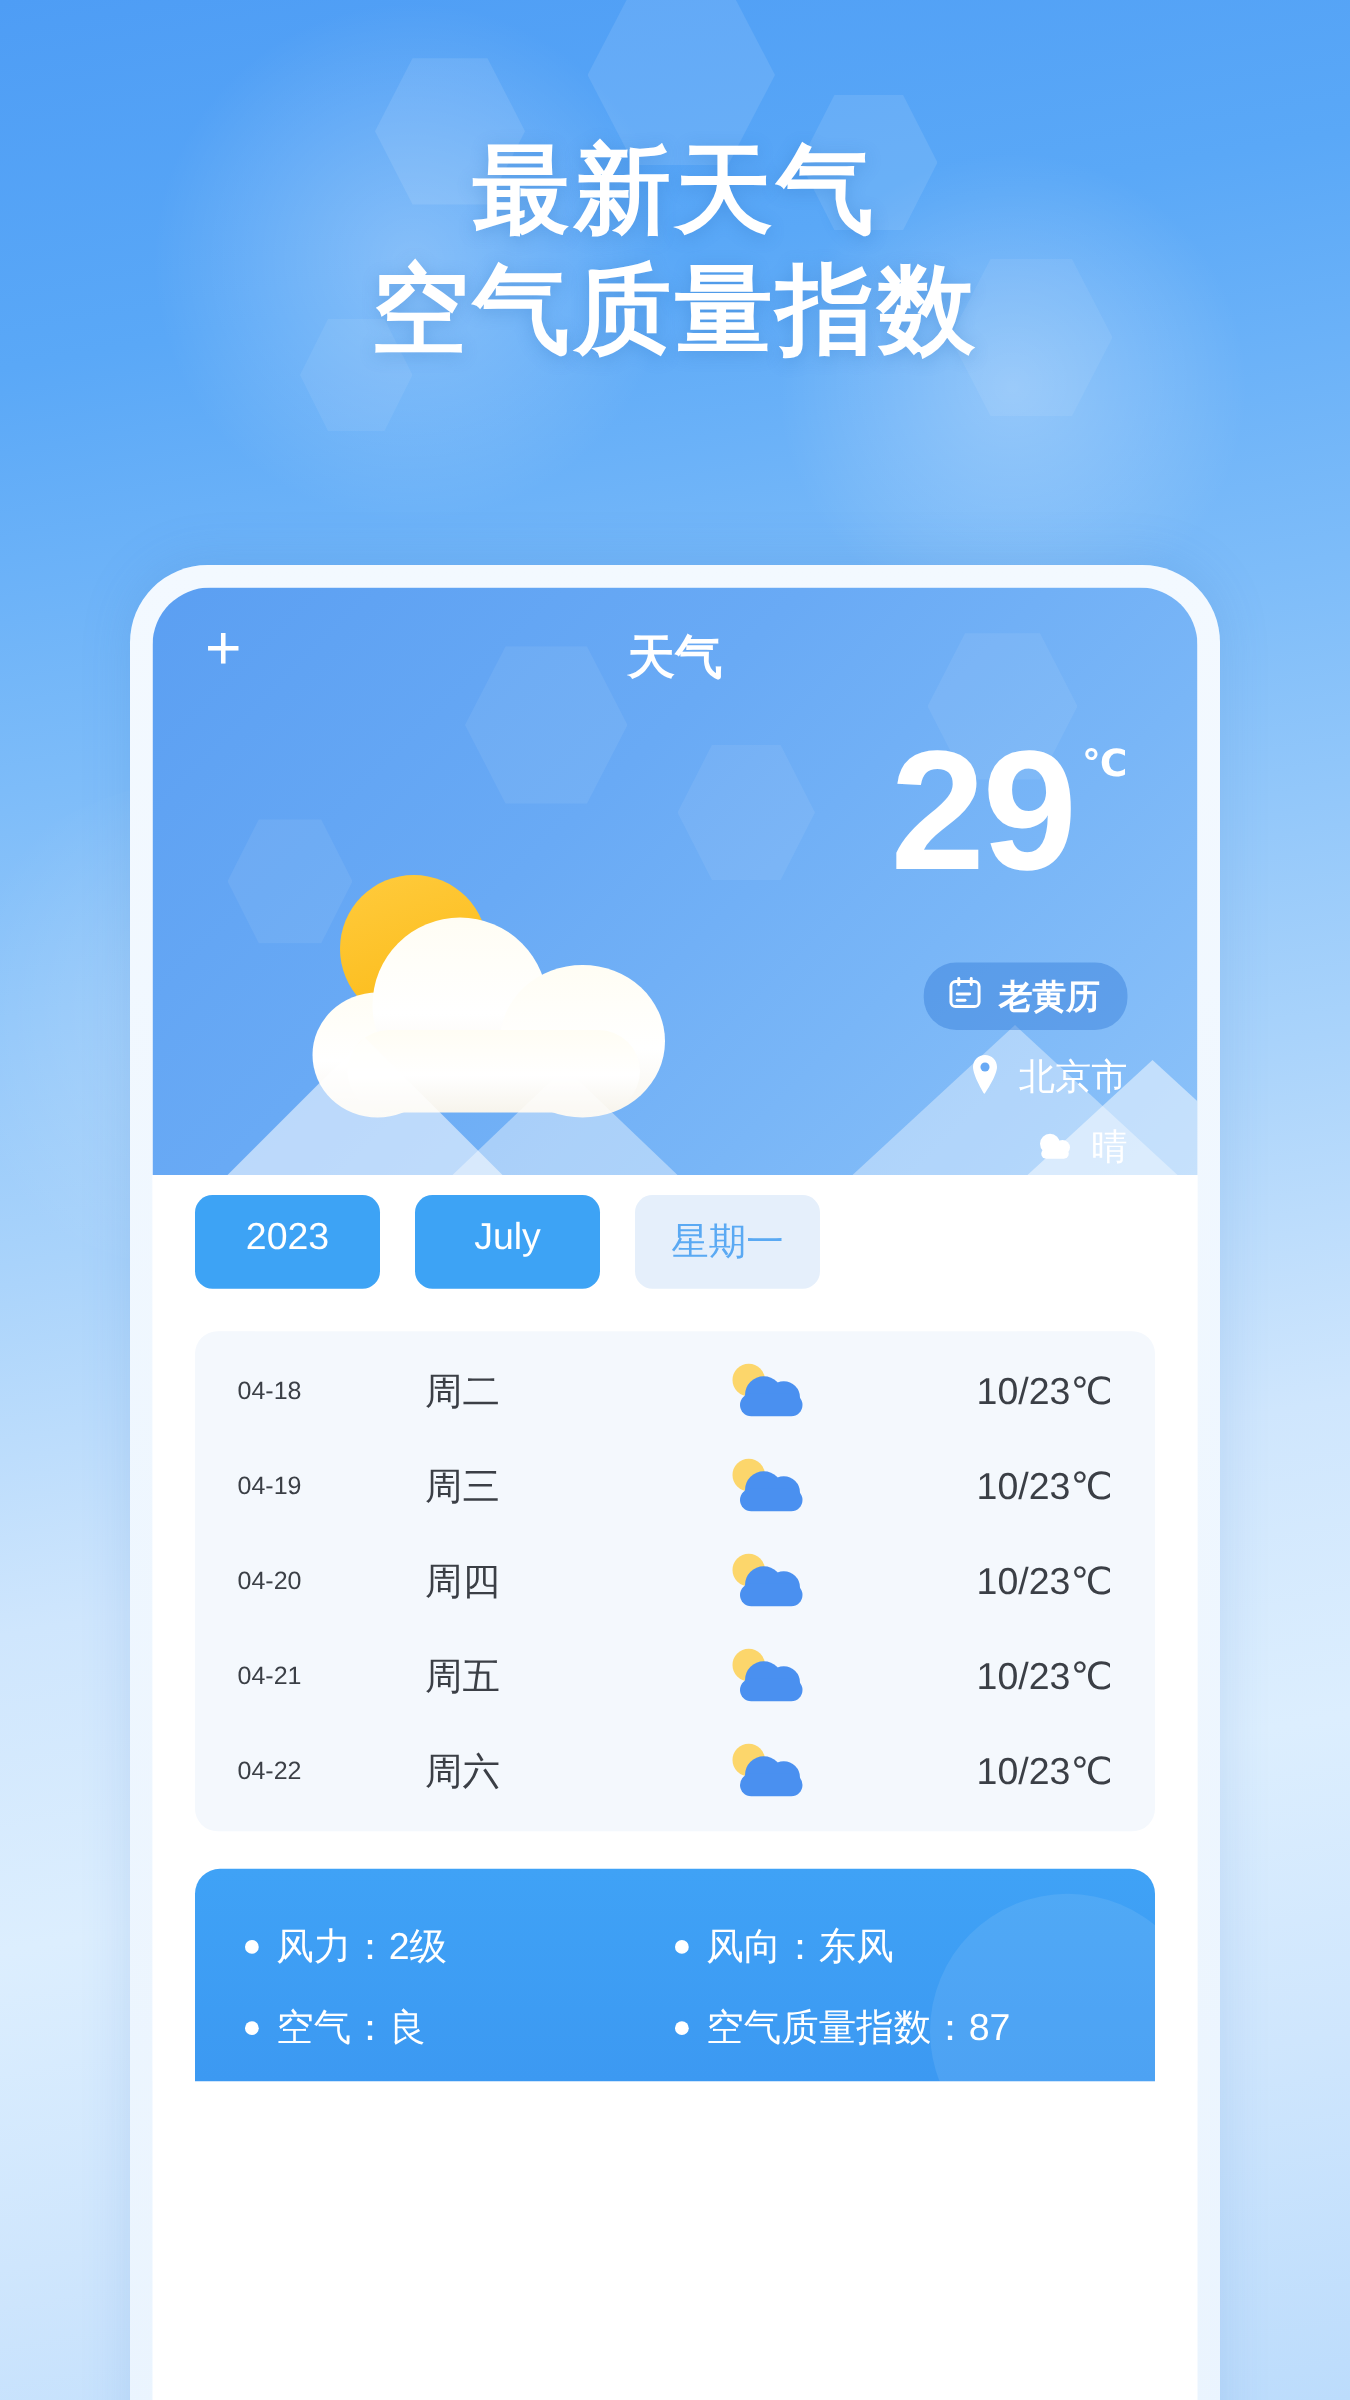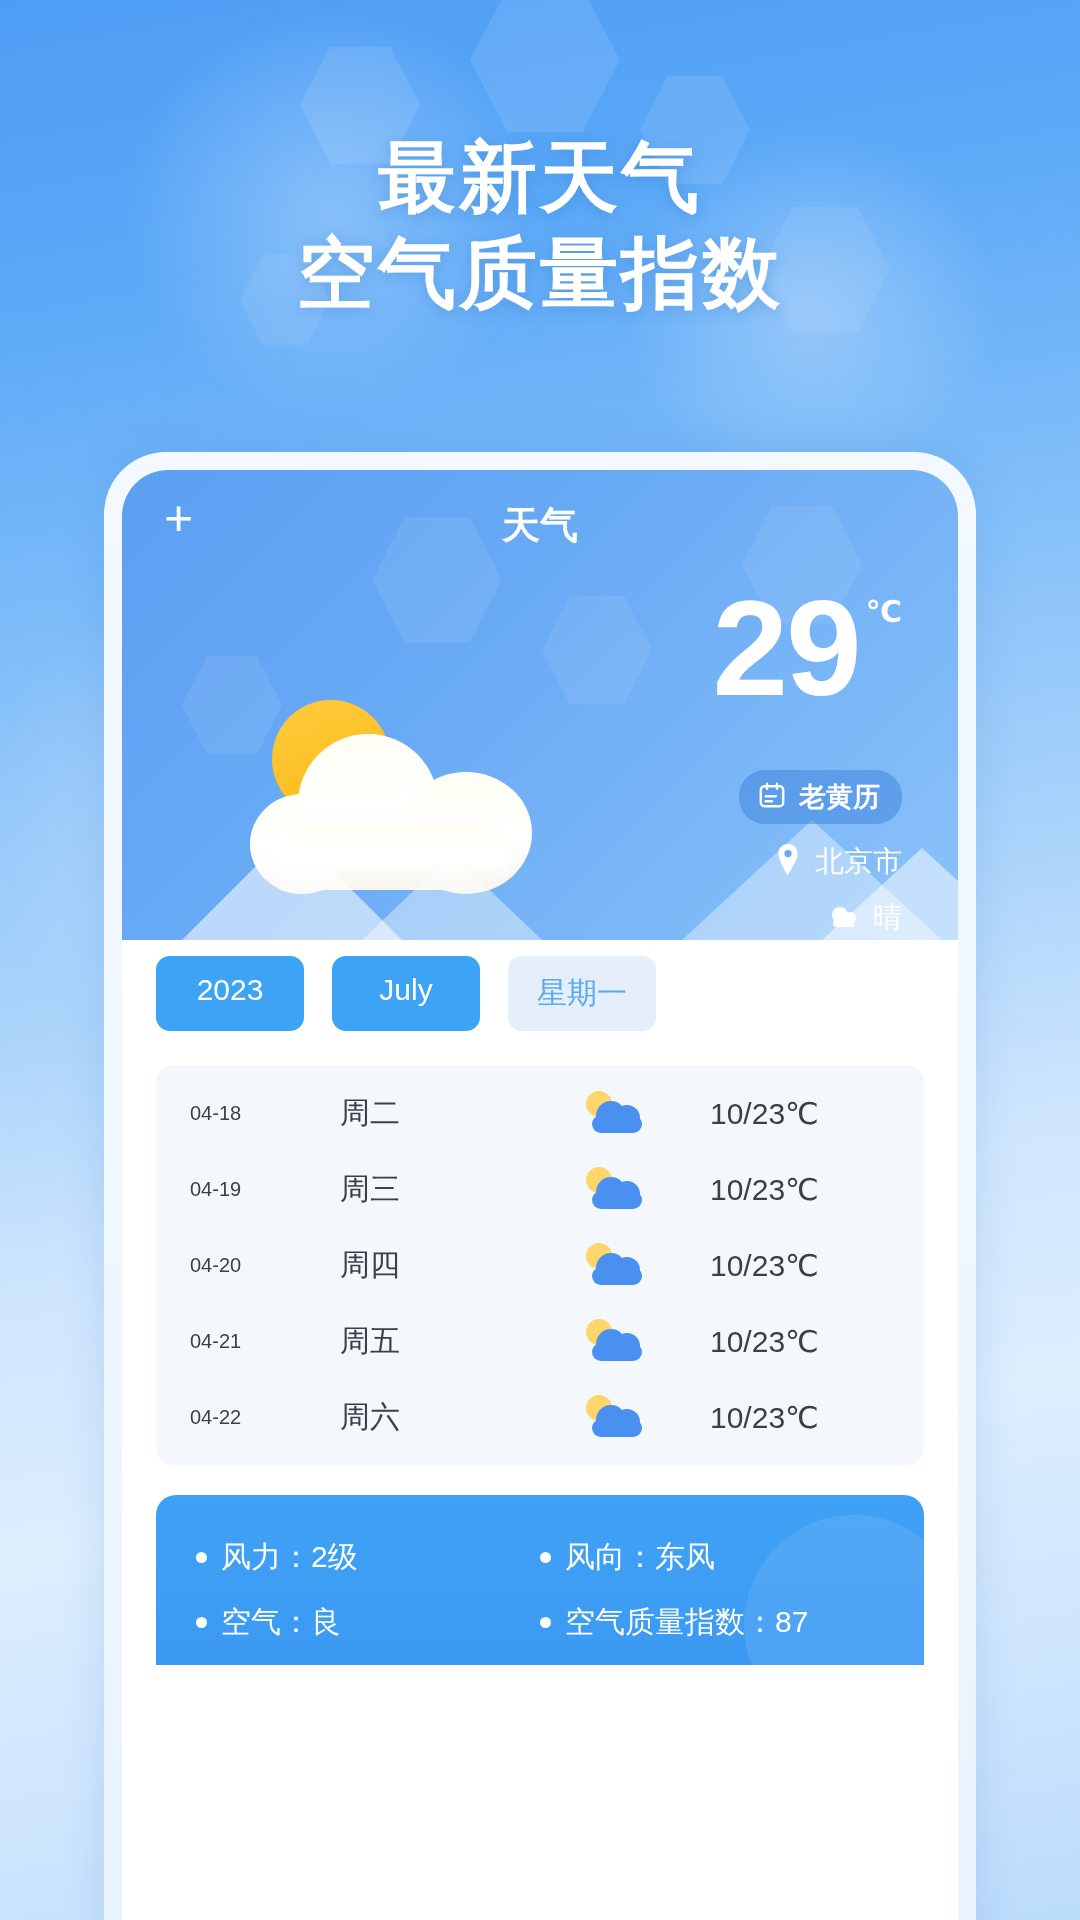--- a/index.html
+++ b/index.html
@@ -13,21 +13,21 @@
   
   .hexes { position:absolute; inset:0; overflow:hidden; pointer-events:none; }
   .hex {
     position:absolute; background:rgba(255,255,255,0.10);
     clip-path:polygon(25% 5%,75% 5%,100% 50%,75% 95%,25% 95%,0% 50%);
   }
   .glow { position:absolute; border-radius:50%; background:radial-gradient(circle,rgba(255,255,255,0.28) 0%,rgba(255,255,255,0) 70%); }
 
   
   .headline {
-    position:absolute; top:129px; left:0; width:100%;
+    position:absolute; top:103px; left:0; width:100%;
     text-align:center; color:#ffffff;
     font-size:78px; font-weight:bold; line-height:96px;
     letter-spacing:3px;
     text-shadow:0 3px 14px rgba(40,110,190,0.30);
   }
   .headline div { white-space:nowrap; }
 
   
   .phone {
     position:absolute; left:104px; top:452px;
@@ -67,21 +67,21 @@
   .temp-wrap { position:absolute; right:56px; top:112px; text-align:right; }
   .temp {
     display:inline-block; color:#fff; font-size:136px; line-height:132px;
     font-weight:bold; letter-spacing:-2px;
   }
   .temp-unit { display:inline-block; vertical-align:top; color:#fff;
     font-size:30px; font-weight:bold; margin-top:12px; margin-left:6px; }
 
   .almanac {
     position:absolute; right:56px; top:300px;
-    display:flex; align-items:center; gap:12px;
+    display:flex; gap:12px;
     background:rgba(46,120,215,0.42);
     border-radius:26px; padding:9px 22px 9px 18px;
   }
   .almanac-label { color:#fff; font-size:27px; font-weight:bold; }
 
   .meta-row { position:absolute; right:56px; display:flex; align-items:center; gap:14px; }
   .meta-row.loc { top:372px; }
   .meta-row.cond { top:428px; }
   .meta-text { color:#fff; font-size:29px; }
 
@@ -112,21 +112,21 @@
   .chip.muted { background:#e5effb; color:#5aa9f3; }
 
   .forecast {
     background:#f4f8fd; border-radius:18px;
     padding:10px 0; margin-bottom:30px;
   }
   .frow { display:flex; align-items:center; height:76px; padding:0 34px; }
   .fdate { width:150px; font-size:20px; color:#3b3f46; }
   .fday  { width:180px; font-size:30px; color:#3b3f46; }
   .ficon { flex:1; display:flex; justify-content:center; }
-  .ftemp { width:180px; text-align:left; font-size:30px; color:#3b3f46; }
+  .ftemp { width:180px; text-align:right; font-size:30px; color:#3b3f46; }
 
   .suncloud { position:relative; width:62px; height:44px; }
   .suncloud .s { position:absolute; left:2px; top:0; width:26px; height:26px;
     border-radius:50%; background:#fcd66b; }
   .suncloud .b1 { position:absolute; left:12px; top:10px; width:30px; height:30px;
     border-radius:50%; background:#4a90f0; }
   .suncloud .b2 { position:absolute; left:30px; top:14px; width:26px; height:26px;
     border-radius:50%; background:#4a90f0; }
   .suncloud .b3 { position:absolute; left:8px; top:24px; width:50px; height:18px;
     border-radius:10px; background:#4a90f0; }

